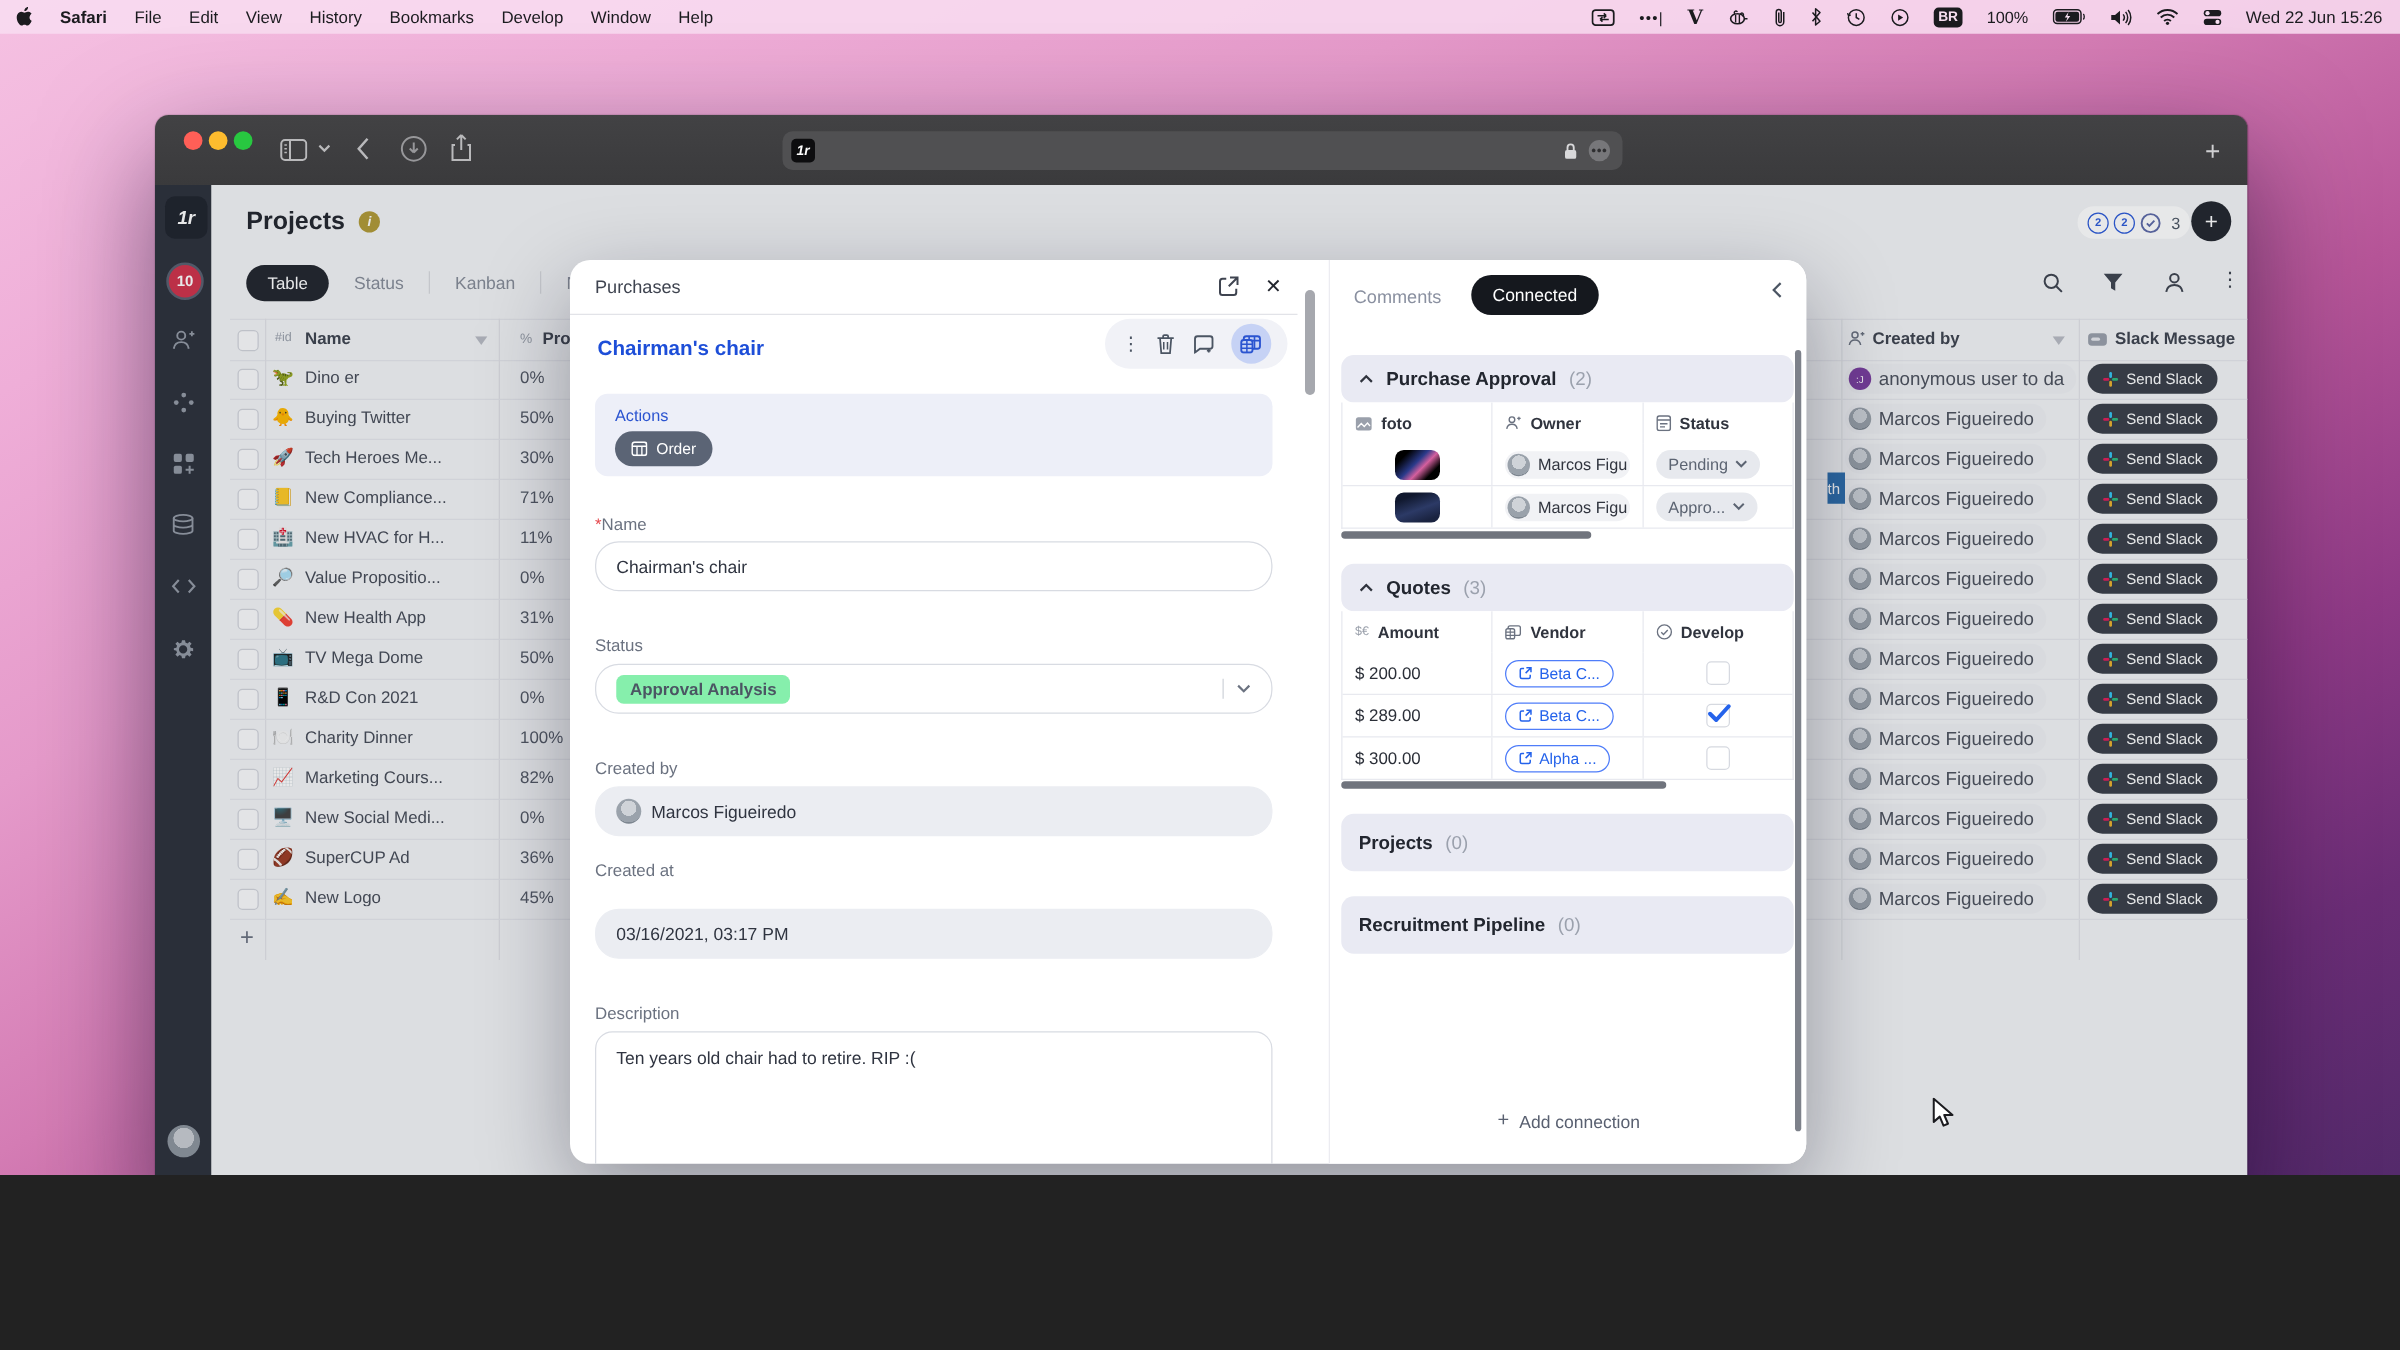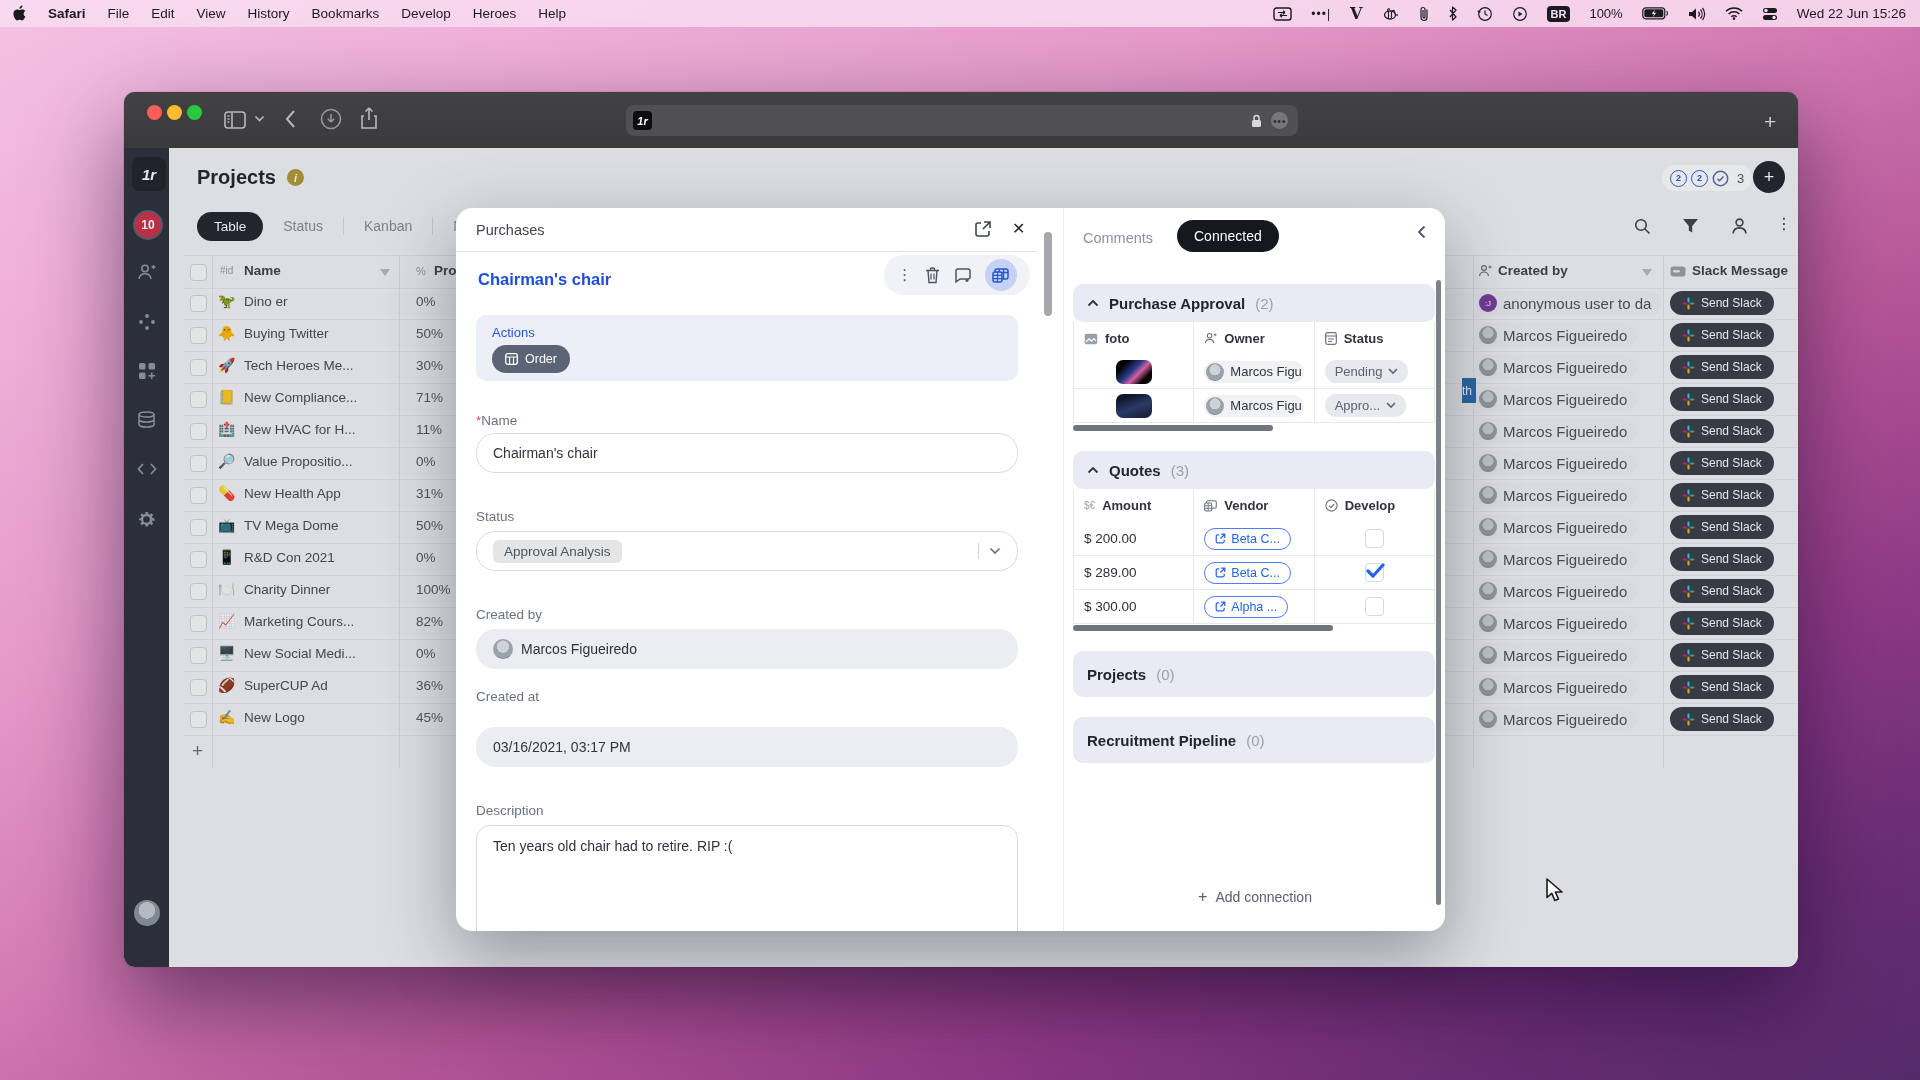--- a/index.html
+++ b/index.html
@@ -1,16 +1,16 @@
 <!DOCTYPE html>
 <html><head>
 <meta charset="utf-8">
 <style>
   html,body{margin:0;padding:0;background:#222;}
-  #screen{position:relative;width:1920px;height:1080px;overflow:hidden;
+  #screen{position:relative;width:1920px;height:940px;overflow:hidden;
     font-family:"Liberation Sans","DejaVu Sans",sans-serif;
     background:linear-gradient(152deg,#f5c1e2 0%,#efaed8 16%,#e59aca 32%,#d47cb4 47%,#b65598 62%,#8f3a86 76%,#6b2d76 88%,#542a6b 100%);}
   .abs{position:absolute;}
   
   #menubar{left:0;top:0;width:1920px;height:27px;background:rgba(248,220,240,0.88);
     display:flex;align-items:center;color:#1b1b1f;font-size:13.5px;}
   #menubar .mi{padding:0 11px;}
   #menubar .mi.app{font-weight:bold;}
   #menubar .right{margin-left:auto;display:flex;align-items:center;gap:19px;padding-right:14px;}
   .stat-ic{display:flex;align-items:center;color:#1b1b1f;}
@@ -76,21 +76,21 @@
           <path fill="#1b1b1f" d="M12.6 9c0-2 1.6-2.9 1.7-3-0.9-1.4-2.3-1.6-2.8-1.6-1.2-.1-2.3.7-2.9.7-.6 0-1.5-.7-2.5-.7C4.8 4.5 3.6 5.2 3 6.3c-1.3 2.2-.3 5.5.9 7.3.6.9 1.3 1.9 2.3 1.8.9 0 1.3-.6 2.4-.6s1.4.6 2.5.6c1 0 1.6-.9 2.2-1.8.7-1 1-2 1-2.1-.1 0-1.7-.7-1.7-2.5zM10.7 2.8c.5-.6.8-1.5.7-2.3-.7 0-1.6.5-2.1 1.1-.5.5-.9 1.4-.8 2.2.9.1 1.7-.4 2.2-1z"></path>
         </svg>
     </div>
     <div class="mi app">Safari</div>
     <div class="mi">File</div>
     <div class="mi">Edit</div>
     <div class="mi">View</div>
     <div class="mi">History</div>
     <div class="mi">Bookmarks</div>
     <div class="mi">Develop</div>
-    <div class="mi">Heroes</div>
+    <div class="mi">Window</div>
     <div class="mi">Help</div>
     <div class="right">
       <span class="stat-ic">
         <svg width="19" height="14" viewBox="0 0 19 14">
             <rect x="1" y="1" width="17" height="12" rx="2.5" fill="none" stroke="#1b1b1f" stroke-width="1.4"></rect>
             <path d="M5 5.5h7m0 0l-2-1.8m2 1.8l-2 1.8M14 8.5H7m0 0l2-1.8M7 8.5l2 1.8" stroke="#1b1b1f" stroke-width="1.2" fill="none"></path>
           </svg>
       </span>
       <span class="stat-ic" style="font-size:12px;letter-spacing:1px;">•••|</span>
       <span class="stat-ic" style="font-family:'DejaVu Serif',serif;font-weight:bold;font-size:16px;">V</span>
@@ -660,21 +660,21 @@
 
       <div class="abs" style="left:20px;top:203px;">
         <span style="color:#e5484d;font-size:13.5px;">*</span><span class="flabel">Name</span>
       </div>
       <div class="finput" style="top:225px;">
           <span>Chairman's chair</span>
         </div>
 
       <span class="abs flabel" style="left:20px;top:301px;">Status</span>
       <div class="finput" style="top:323px;">
-        <span style="background:#e5e5e5;border-radius:6px;padding:4px 11px;font-size:13.5px;color:#4b5563;">Approval Analysis</span>
+        <span style="background:#86efac;border-radius:6px;padding:4px 11px;font-size:13.5px;color:#4b5563;font-weight:bold;">Approval Analysis</span>
         <span style="margin-left:auto;display:flex;align-items:center;gap:10px;">
           <span style="width:1px;height:16px;background:#d0d3da;"></span>
           <svg width="12" height="8" viewBox="0 0 12 8">
               <path d="M1.5 1.5l4.5 4.5 4.5-4.5" fill="none" stroke="#6b7280" stroke-width="1.7"></path>
             </svg>
         </span>
       </div>
 
       <span class="abs flabel" style="left:20px;top:399px;">Created by</span>
       <div class="finput filled" style="top:421px;gap:8px;">

